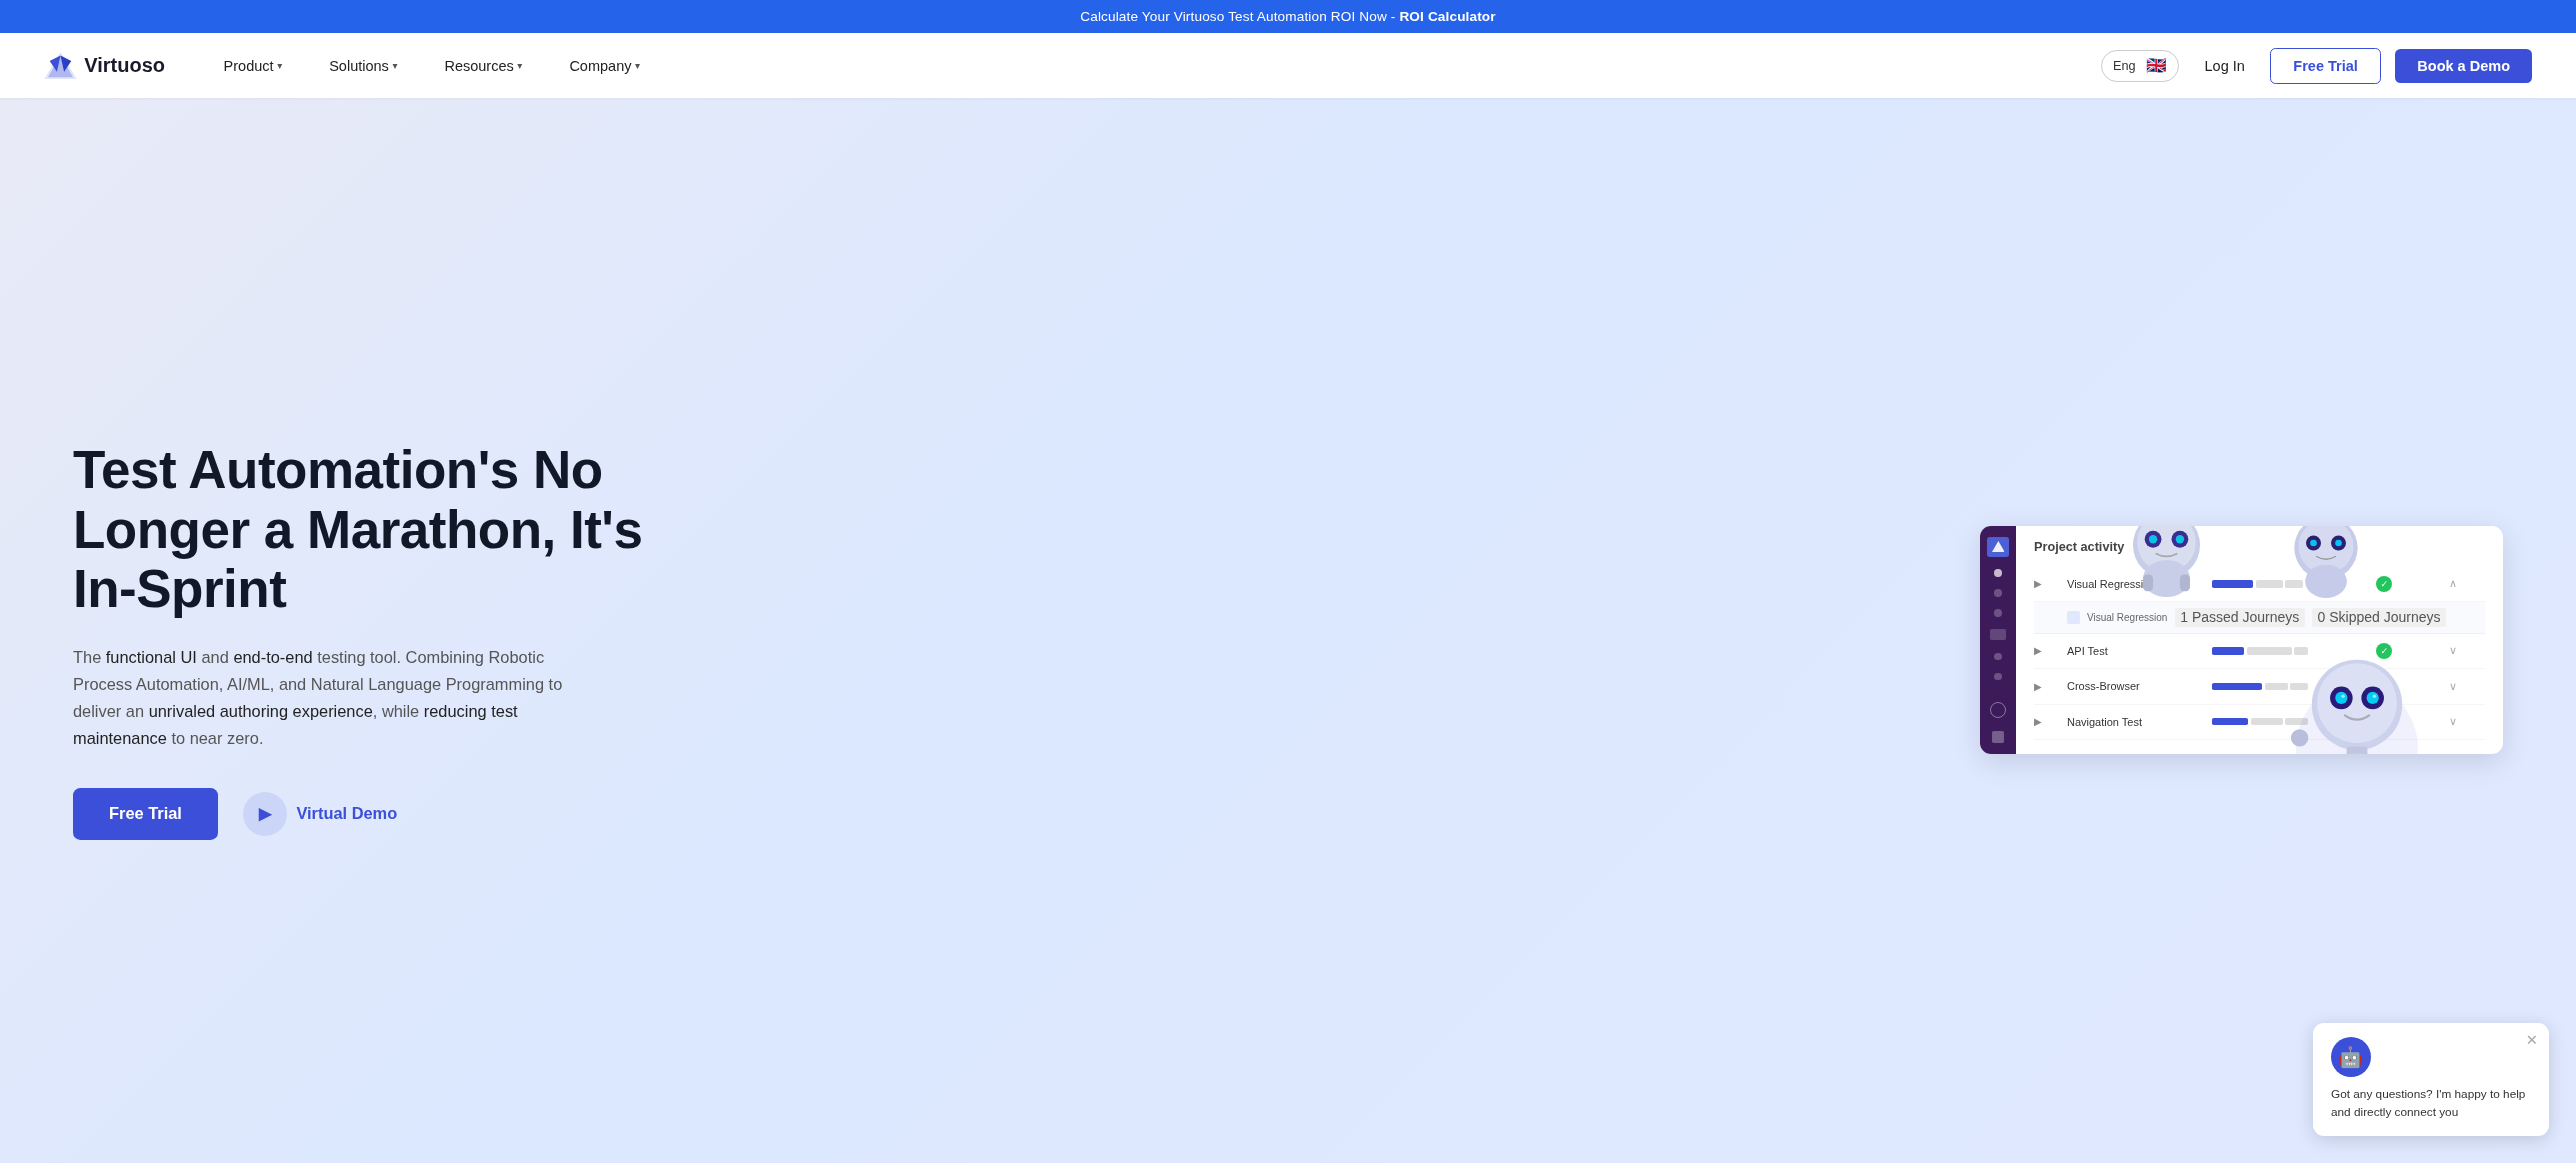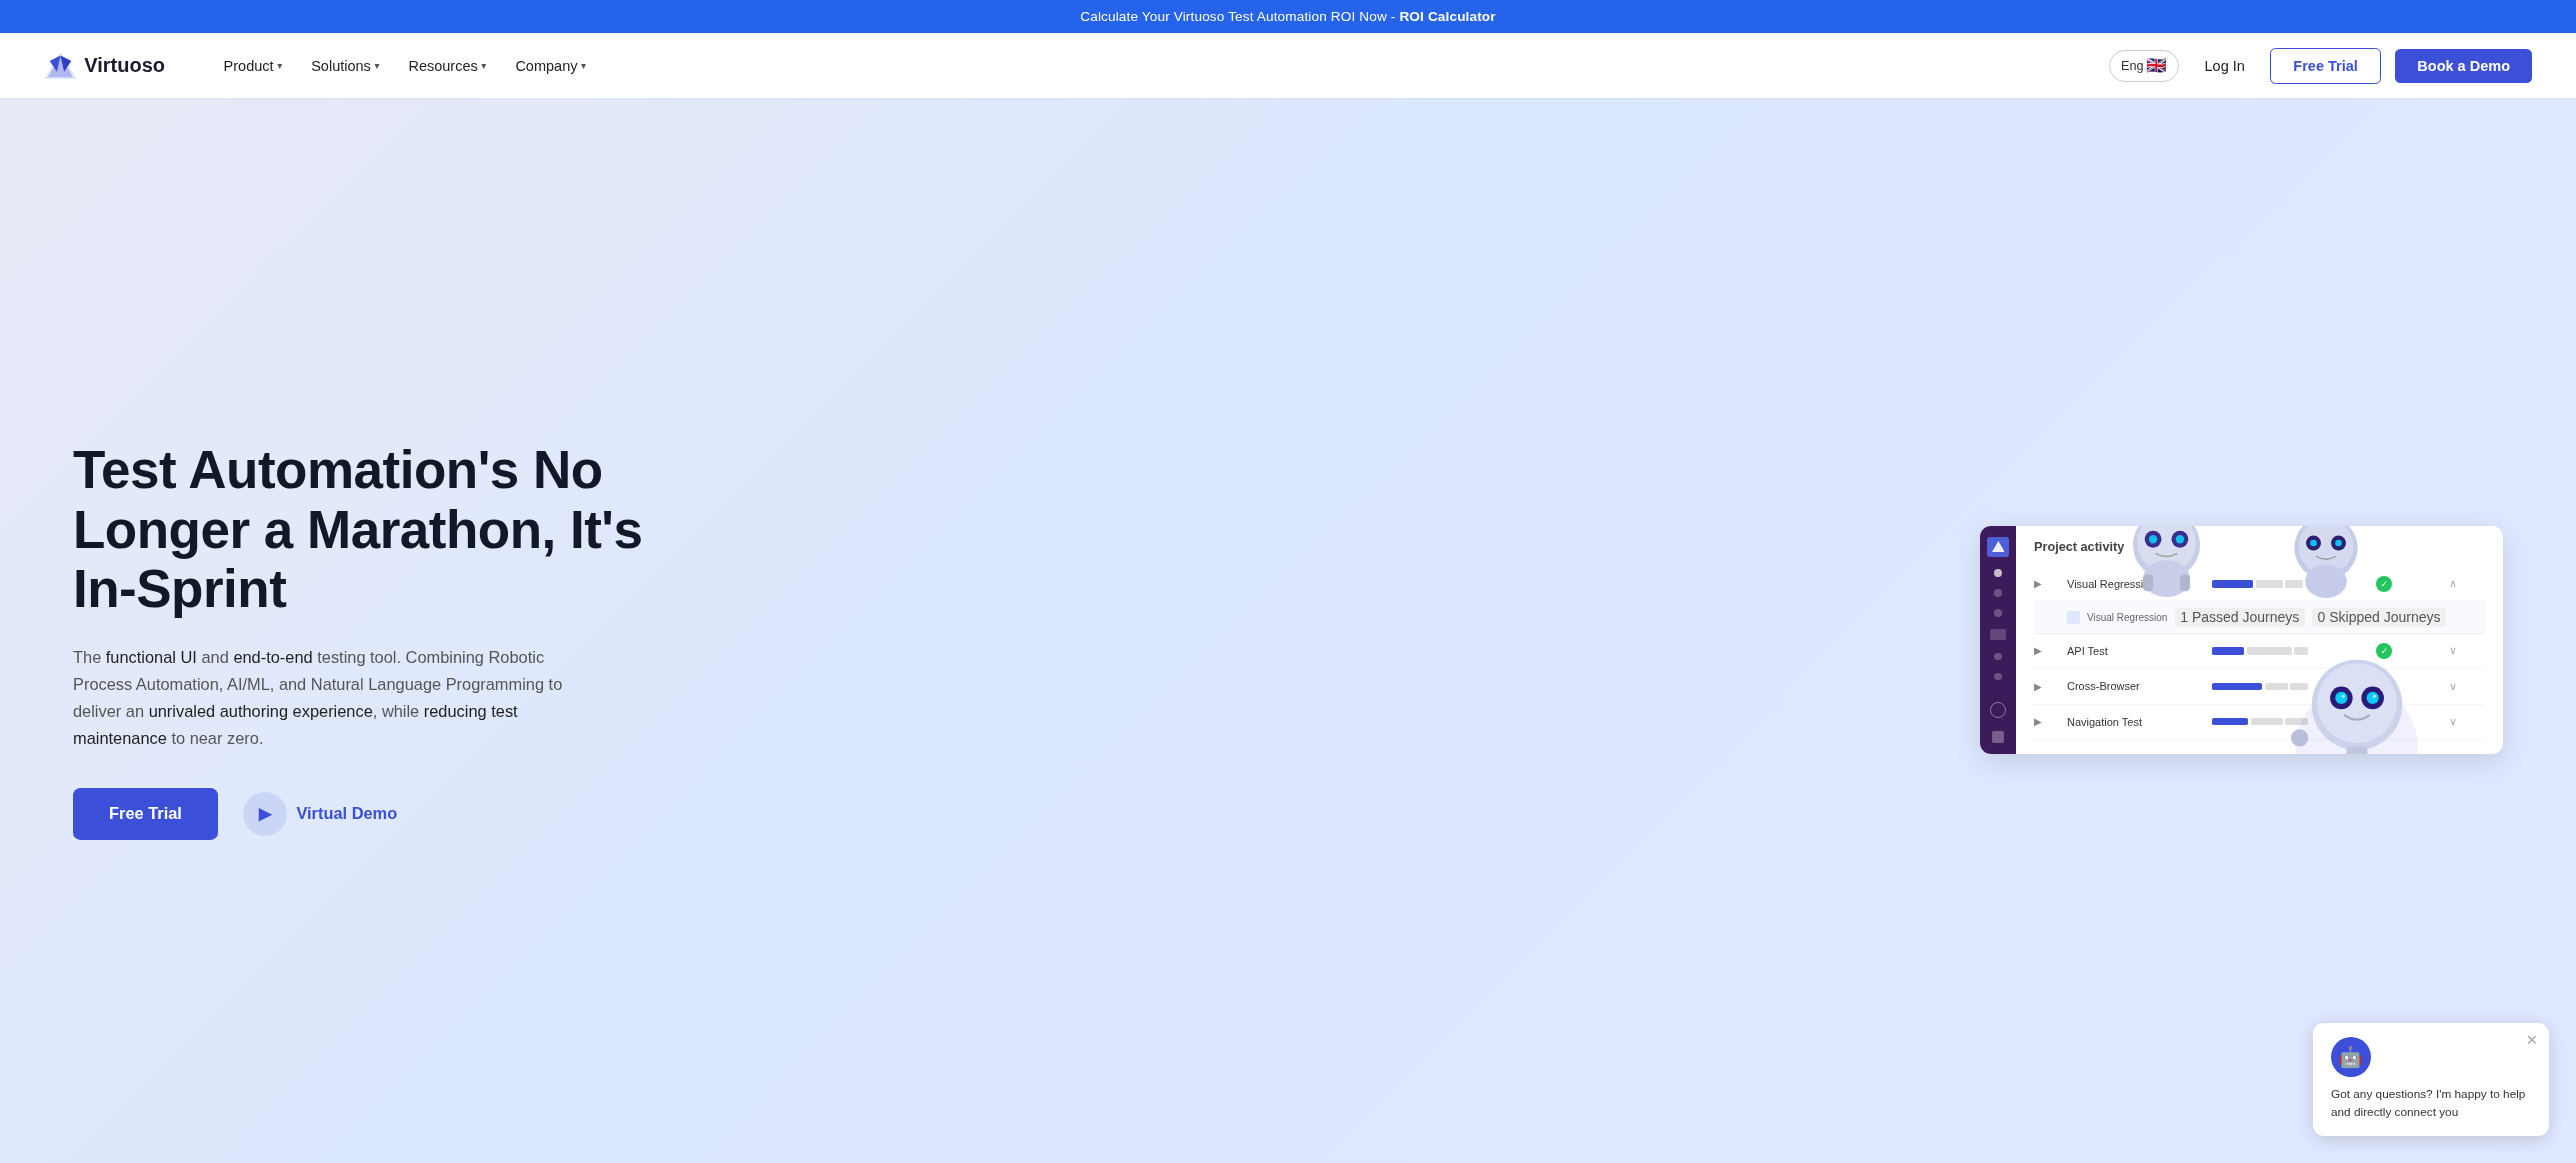--- a/index.html
+++ b/index.html
@@ -40,21 +40,21 @@
     }
     .logo-text {
       font-size: 20px;
       font-weight: 700;
       color: #1a1a2e;
       text-align: right;
     }
     .nav {
       display: flex;
       align-items: center;
-      gap: 0;
+      gap: 18px;
       flex: 1;
     }
     .nav-item {
       display: flex;
       align-items: center;
       gap: 3.6px;
       padding: 7.3px 14.5px;
       font-size: 14.5px;
       color: #222;
       cursor: pointer;
@@ -63,21 +63,21 @@
     }
     .nav-chevron { font-size: 10px; color: #555; }
     .header-right {
       display: flex;
       align-items: center;
       gap: 14.5px;
     }
     .lang-btn {
       display: flex;
       align-items: center;
-      gap: 3px;
+      gap: 11px;
       padding: 5.5px 11px;
       border: 1.4px solid #ccc;
       border-radius: 18px;
       font-size: 12.7px;
       cursor: pointer;
       color: #333;
       background: white;
     }
     .flag { font-size: 16.4px; }
     .login-btn {

